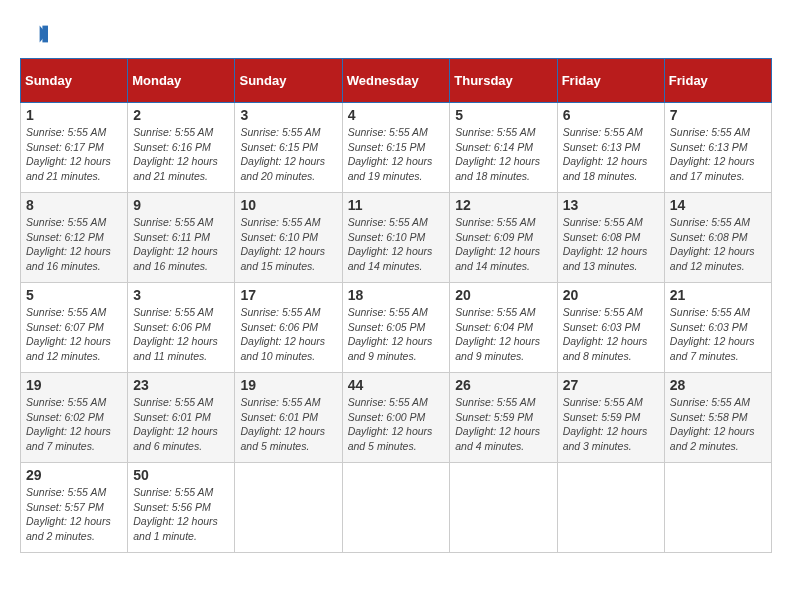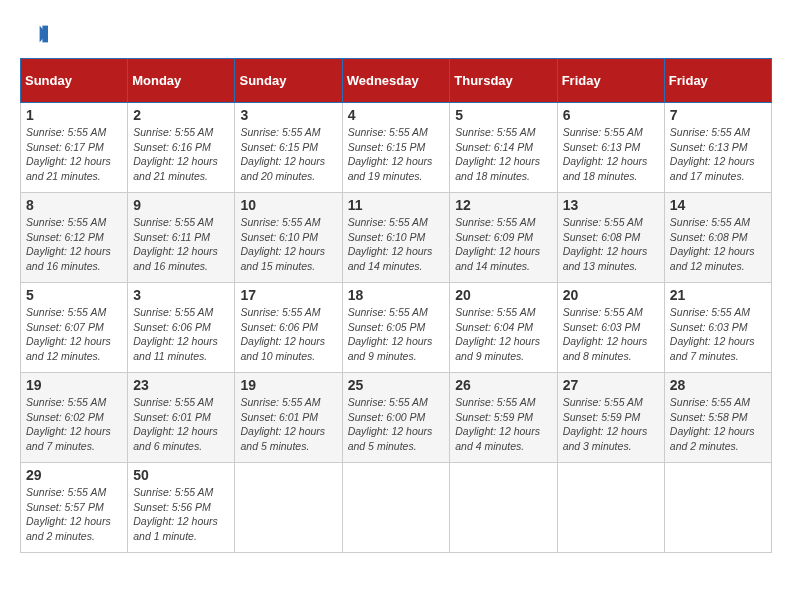--- a/index.html
+++ b/index.html
@@ -317,21 +317,21 @@
       </td>
         <td>
         <span class="day-number">19</span>
         <div class="day-detail">
           Sunrise: 5:55 AM<br>
           Sunset: 6:01 PM<br>
           Daylight: 12 hours and 5 minutes.
         </div>
       </td>
         <td>
-        <span class="day-number">25</span>
+        <span class="day-number">44</span>
         <div class="day-detail">
           Sunrise: 5:55 AM<br>
           Sunset: 6:00 PM<br>
           Daylight: 12 hours and 5 minutes.
         </div>
       </td>
         <td>
         <span class="day-number">26</span>
         <div class="day-detail">
           Sunrise: 5:55 AM<br>

